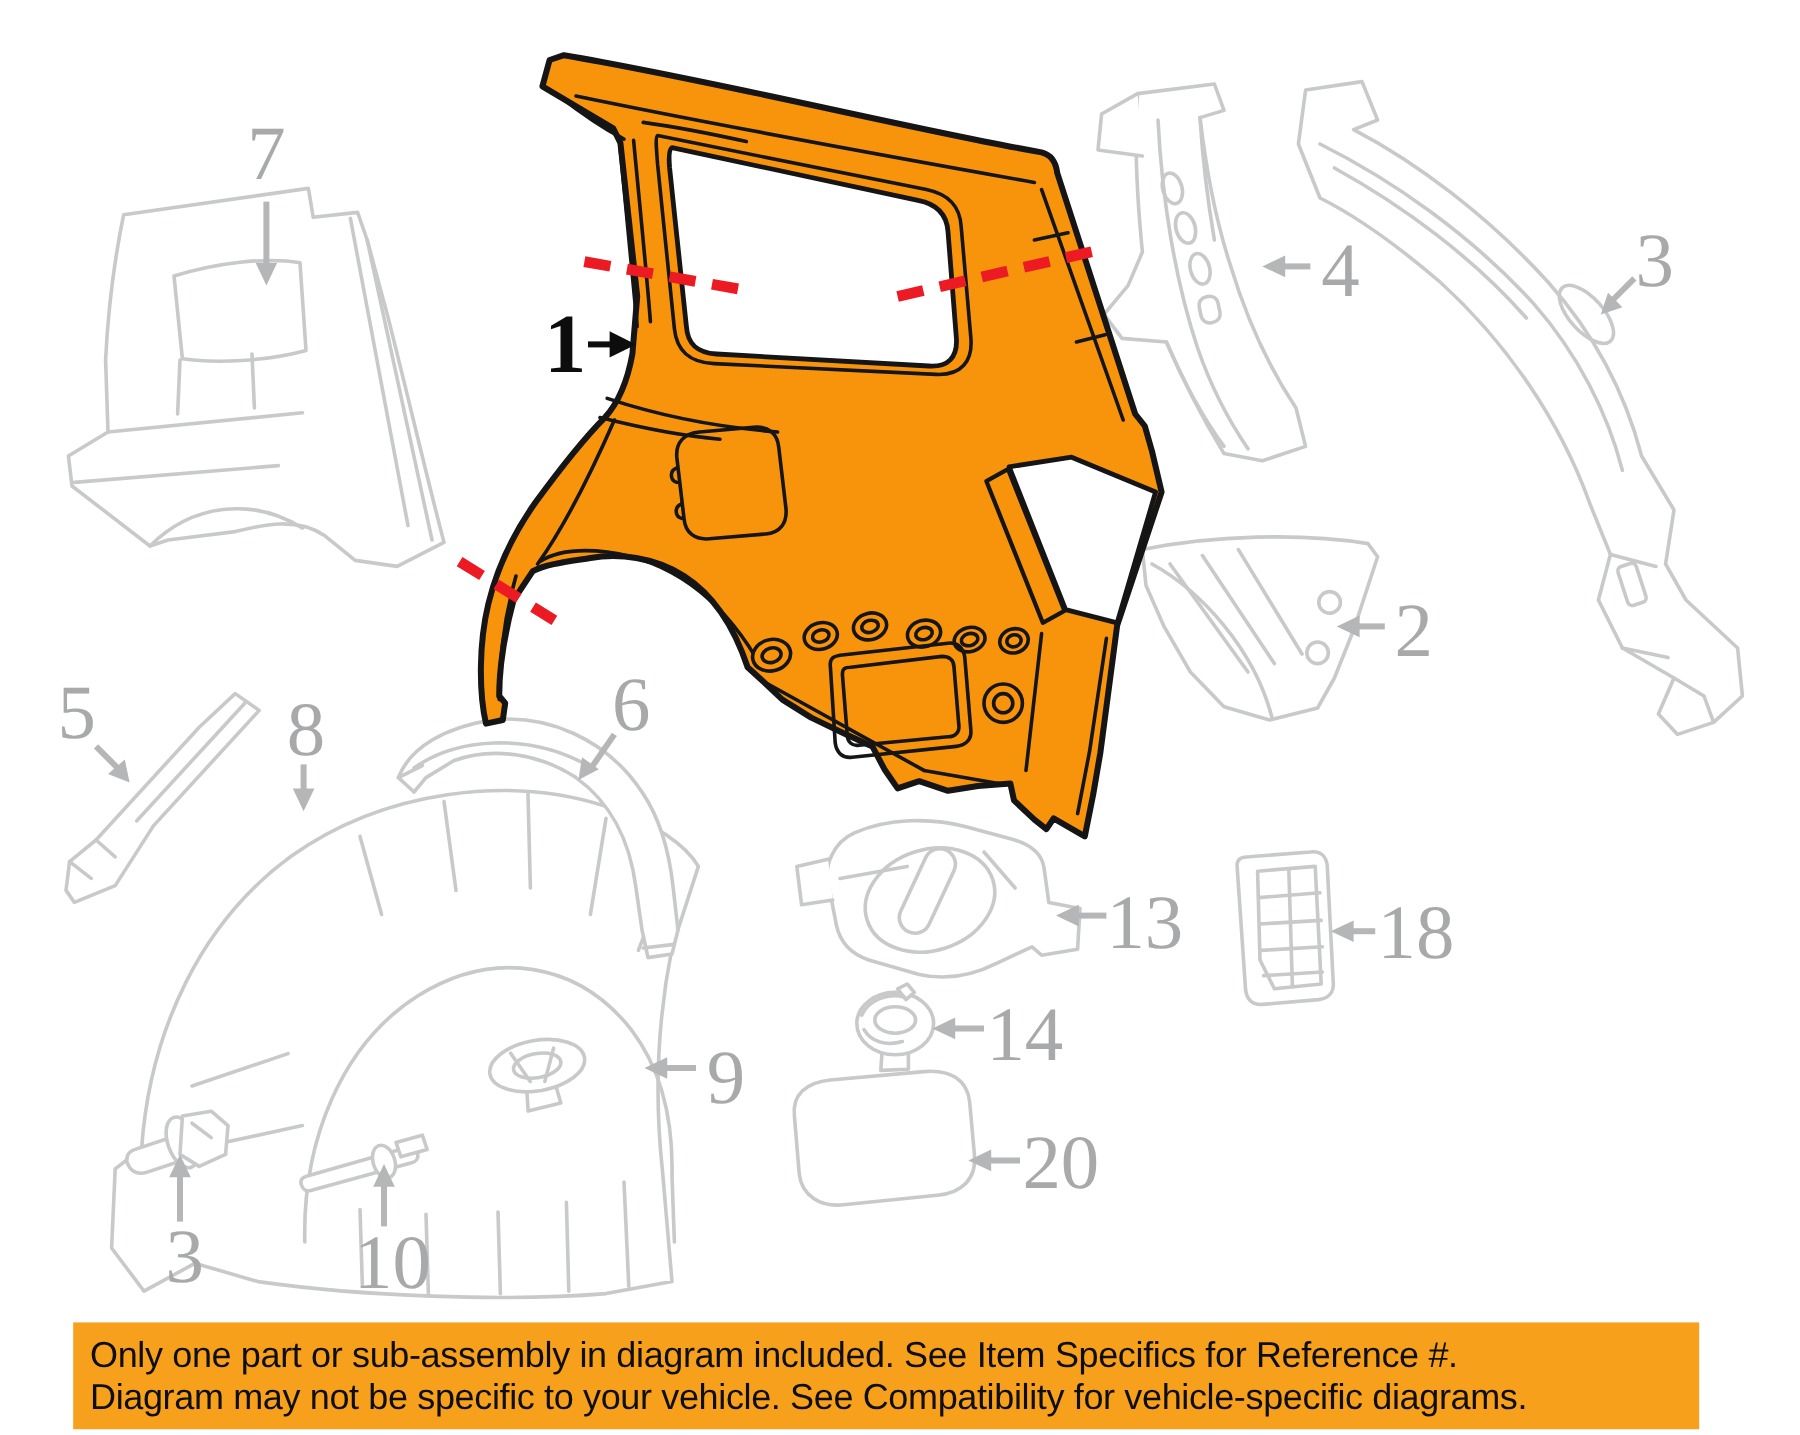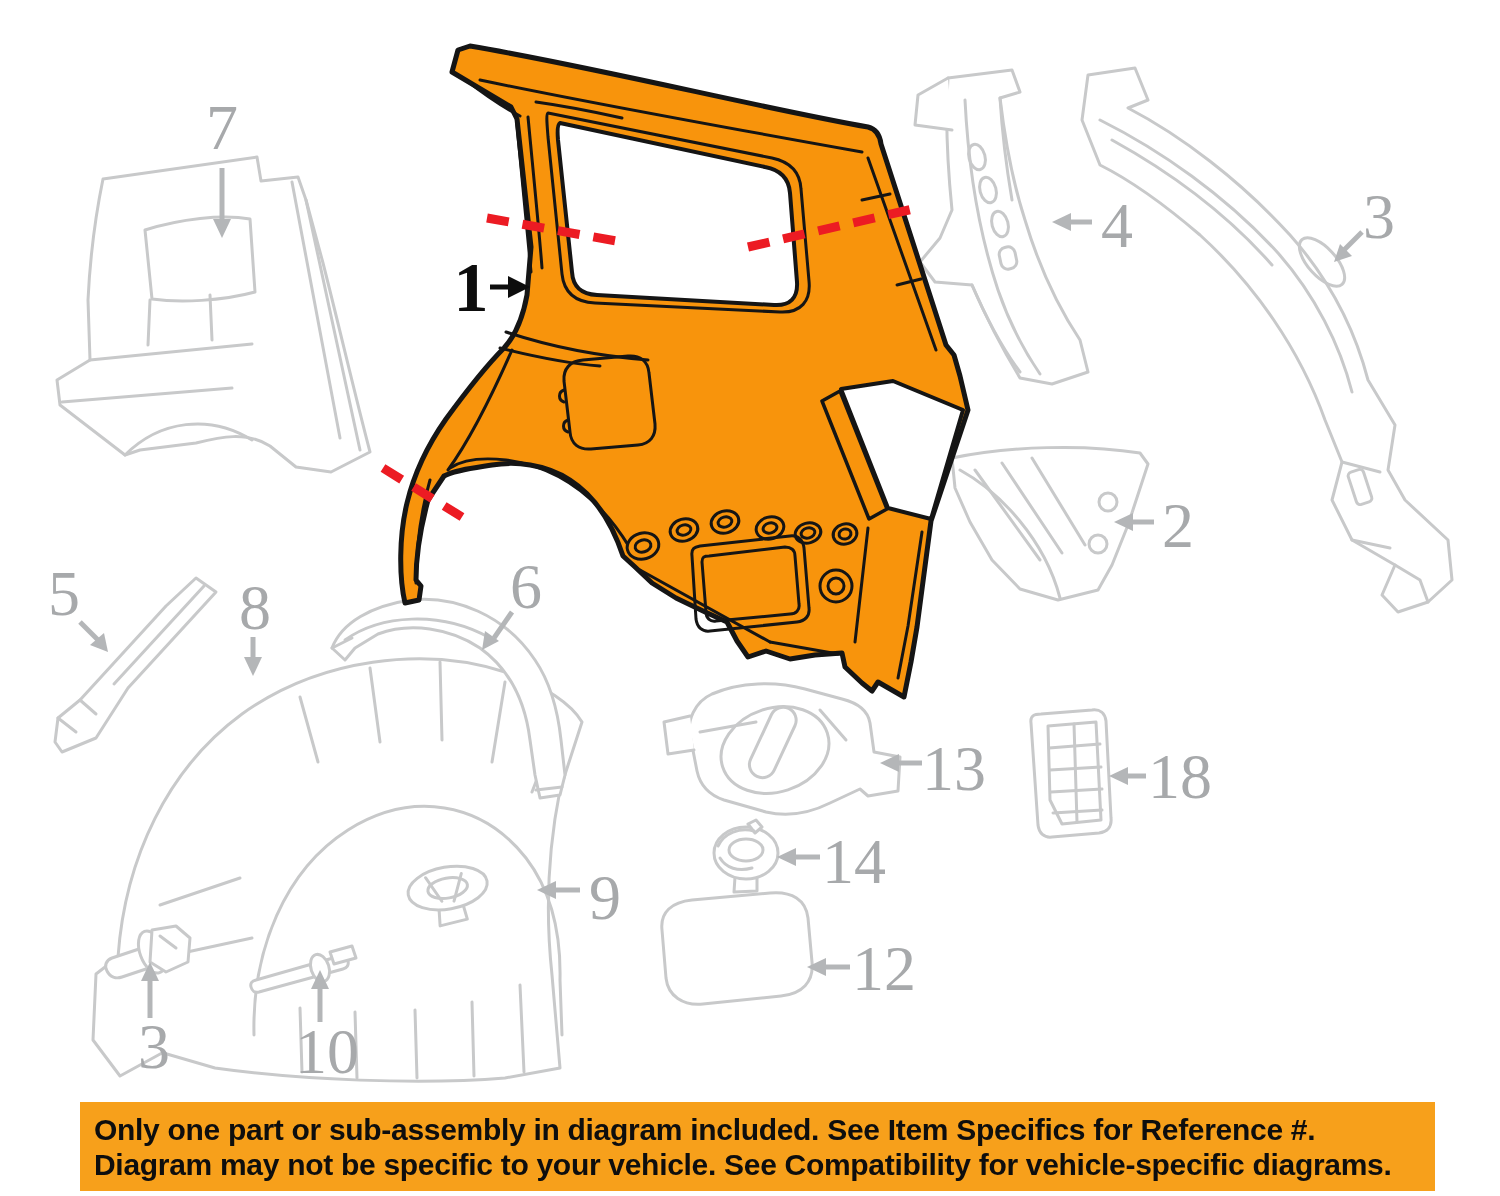--- a/index.html
+++ b/index.html
@@ -18,22 +18,22 @@
   .oh{fill:#F8940C;stroke:#151515;stroke-width:3;}
   .red{stroke:#EC1B23;stroke-width:9;fill:none;stroke-dasharray:22 14;stroke-linecap:butt;}
   .blk{stroke:#0d0d0d;stroke-width:5;fill:none;}
   .bh{fill:#0d0d0d;stroke:none;}
   
   .lbl{position:absolute;transform:translate(-50%,-50%);
        font-family:"Liberation Serif",serif;font-size:64px;color:#a7a9ab;line-height:1;}
   .lbl1{position:absolute;transform:translate(-50%,-50%);
        font-family:"Liberation Serif",serif;font-size:70px;font-weight:700;color:#0d0d0d;line-height:1;}
   
-  .banner{position:absolute;left:80px;top:1102px;width:1355px;height:89px;background:#F7A01B;
-          color:#0e0e0e;font-weight:700;font-size:30px;letter-spacing:-0.3px;
+  .banner{position:absolute;left:61px;top:1102px;width:1355px;height:89px;background:#F7A01B;
+          color:#0e0e0e;font-weight:400;font-size:30px;letter-spacing:-0.3px;
           padding:10px 14px;box-sizing:border-box;}
   .banner div{white-space:nowrap;line-height:35px;}
 </style>
 </head>
 <body>
 
 <div class="stage">
 
 <svg width="1500" height="1196" viewBox="0 0 1500 1196">
 
@@ -329,21 +329,21 @@
   <div class="lbl" style="left:1178px;top:526px;">2</div>
   <div class="lbl" style="left:1379px;top:217px;">3</div>
   <div class="lbl" style="left:1117px;top:226px;">4</div>
   <div class="lbl" style="left:64px;top:594px;">5</div>
   <div class="lbl" style="left:526px;top:587px;">6</div>
   <div class="lbl" style="left:222px;top:128px;">7</div>
   <div class="lbl" style="left:255px;top:608px;">8</div>
   <div class="lbl" style="left:605px;top:898px;">9</div>
   <div class="lbl" style="left:327px;top:1052px;text-align:center;">10</div>
   <div class="lbl" style="left:154px;top:1047px;">3</div>
-  <div class="lbl" style="left:884px;top:969px;">12</div>
+  <div class="lbl" style="left:884px;top:969px;">20</div>
   <div class="lbl" style="left:954px;top:769px;">13</div>
   <div class="lbl" style="left:854px;top:862px;">14</div>
   <div class="lbl" style="left:1180px;top:777px;">18</div>
 
   <div class="banner">
     <div>Only one part or sub-assembly in diagram included. See Item Specifics for Reference #.</div>
     <div>Diagram may not be specific to your vehicle. See Compatibility for vehicle-specific diagrams.</div>
   </div>
 
 </div>

